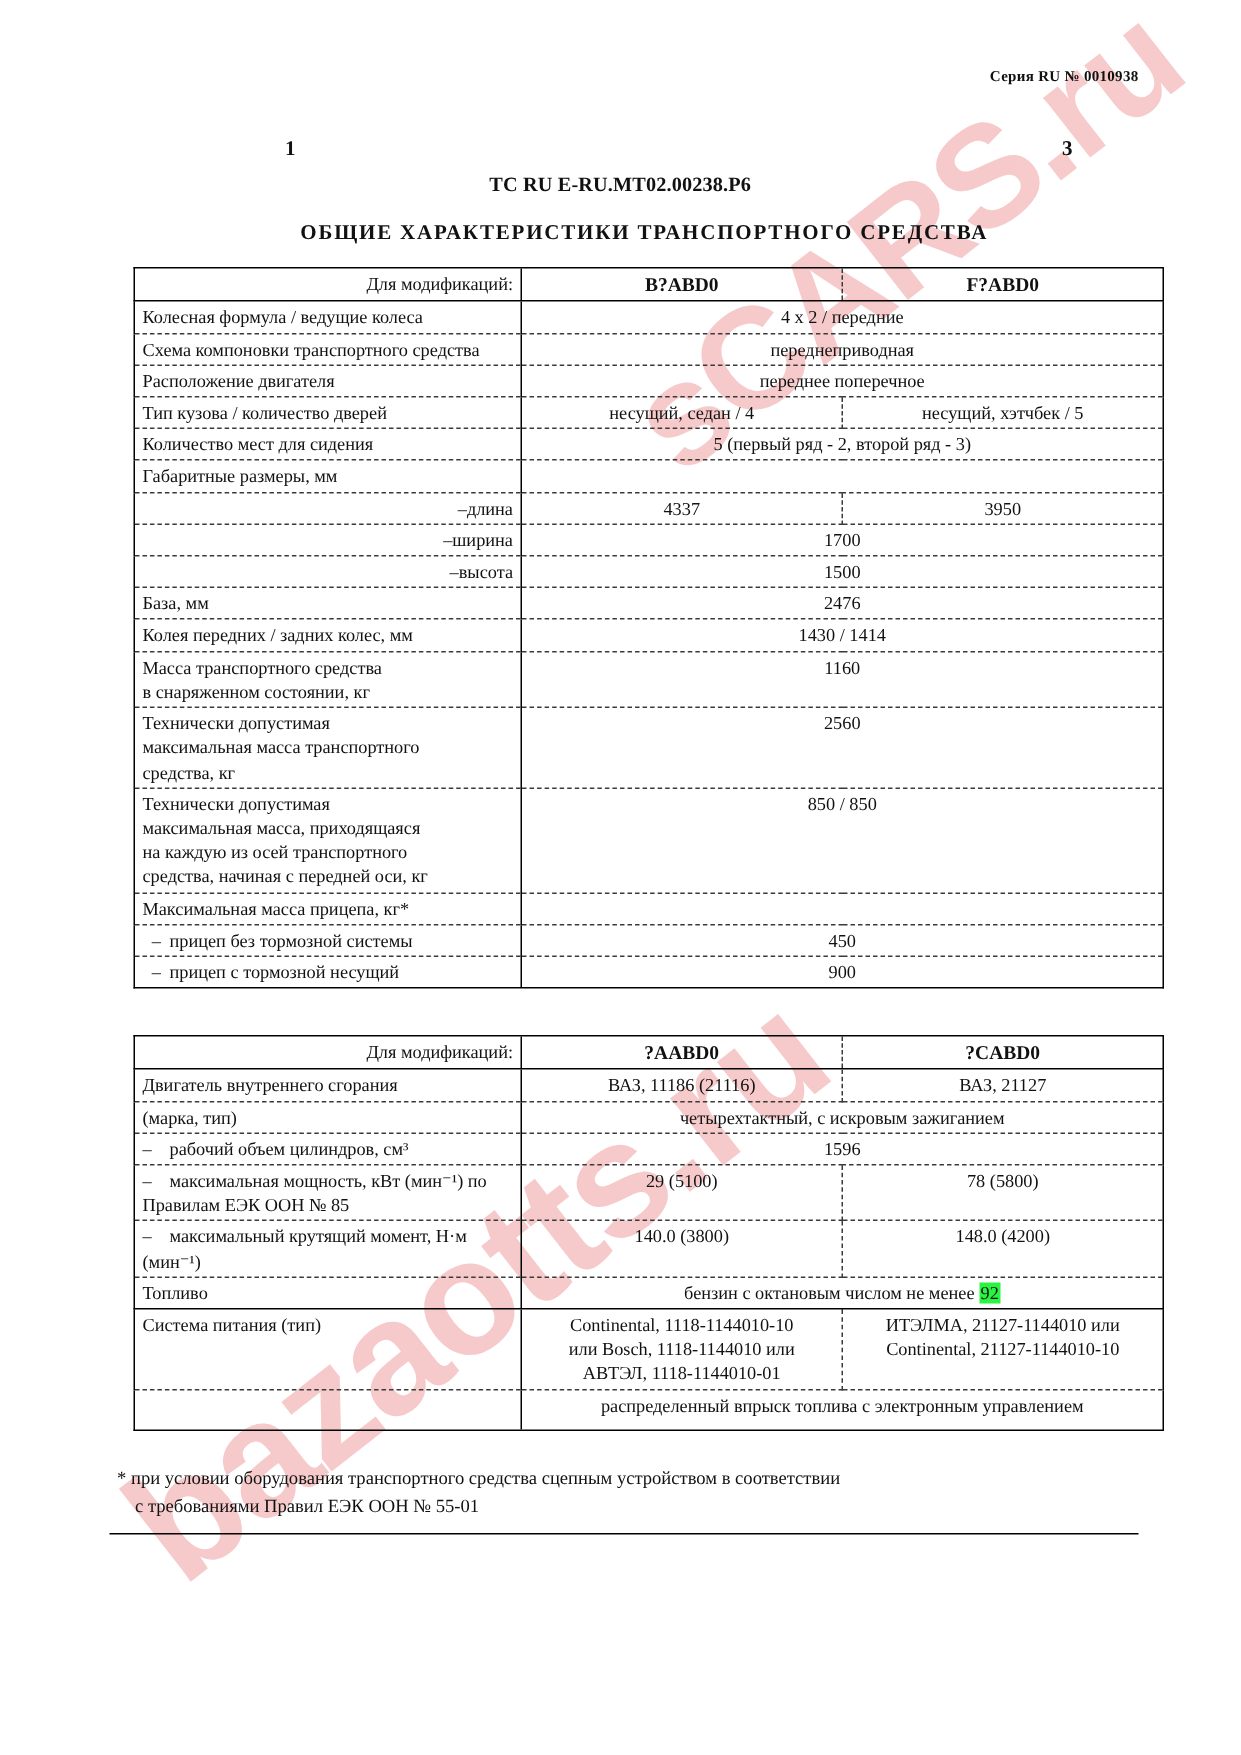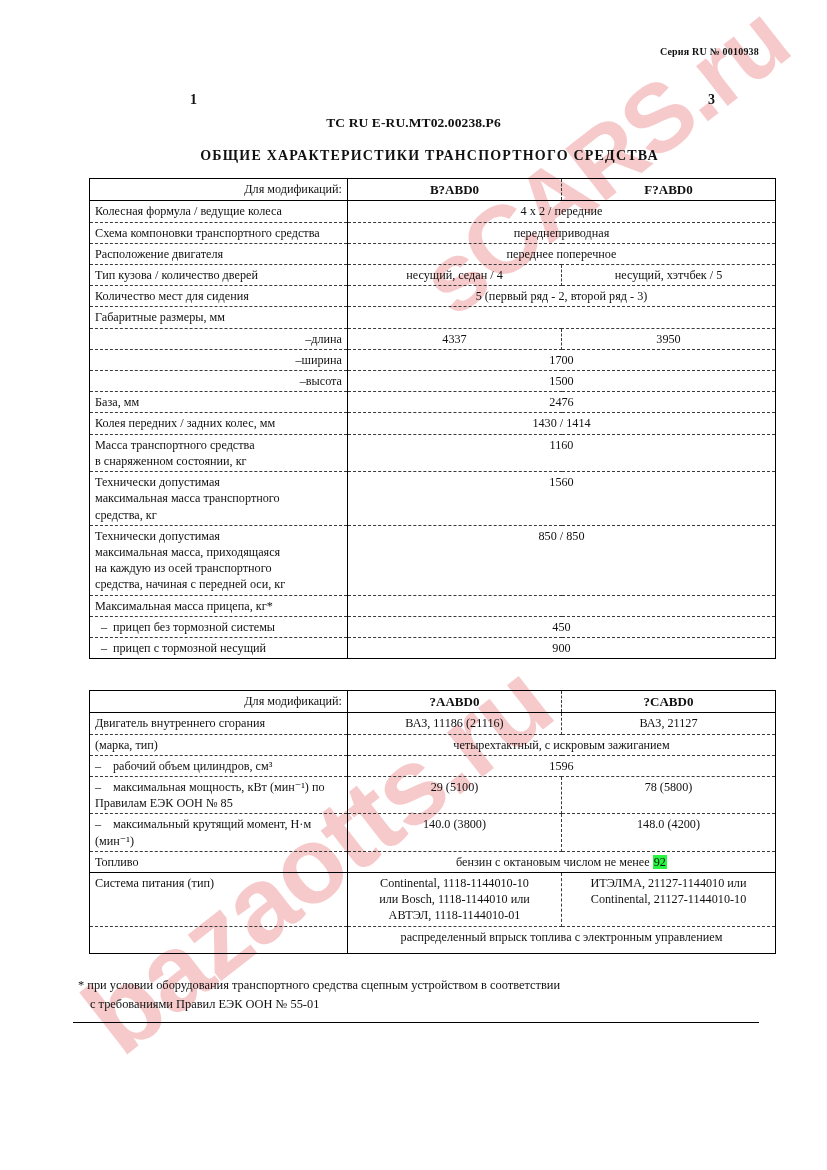--- a/index.html
+++ b/index.html
@@ -268,21 +268,21 @@
       <tr>
         <td class="outer-left"><span style="white-space:pre-line">Масса транспортного средства
 в снаряженном состоянии, кг</span></td>
         <td class="ctr solid-l" colspan="2" style="border-right:1.4px solid #000">1160</td>
       </tr>
 
       <tr>
         <td class="outer-left"><span style="white-space:pre-line">Технически допустимая
 максимальная масса транспортного
 средства, кг</span></td>
-        <td class="ctr solid-l" colspan="2" style="border-right:1.4px solid #000">1560</td>
+        <td class="ctr solid-l" colspan="2" style="border-right:1.4px solid #000">2560</td>
       </tr>
 
       <tr>
         <td class="outer-left"><span style="white-space:pre-line">Технически допустимая
 максимальная масса, приходящаяся
 на каждую из осей транспортного
 средства, начиная с передней оси, кг</span></td>
         <td class="ctr solid-l" colspan="2" style="border-right:1.4px solid #000">850 / 850</td>
       </tr>
 

